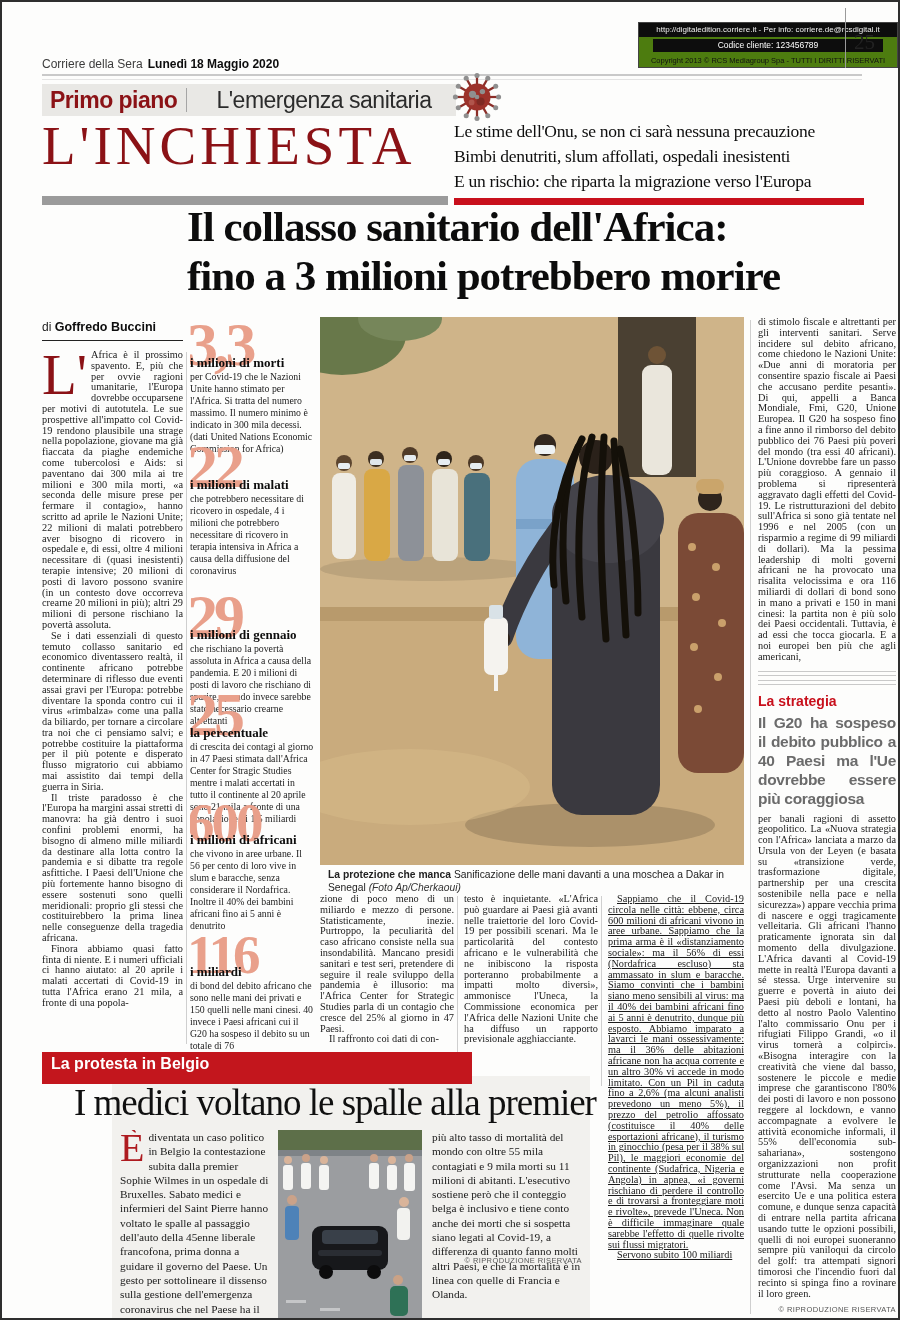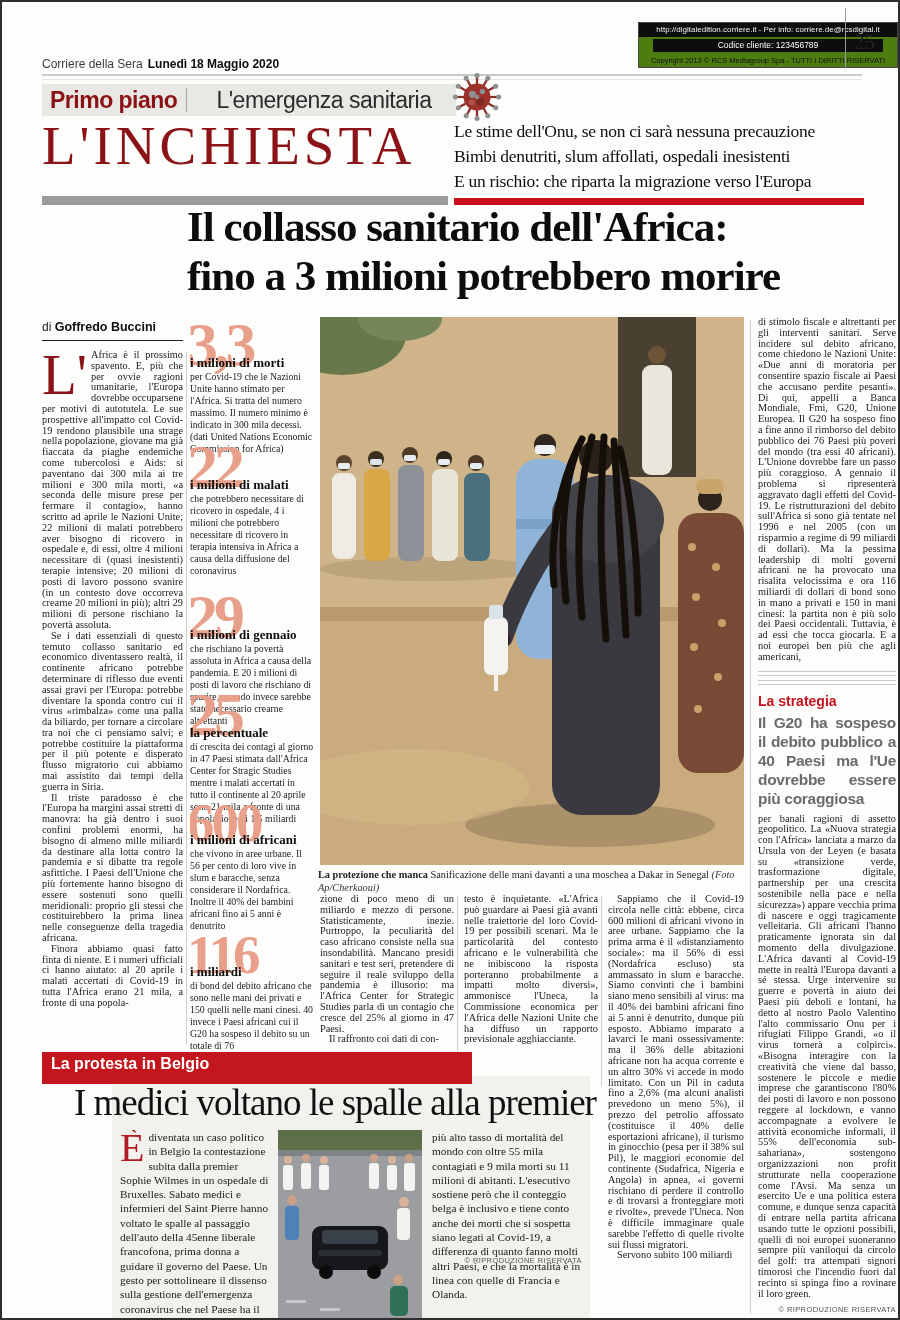--- a/index.html
+++ b/index.html
@@ -58,27 +58,27 @@
             font-family:Liberation Serif, serif;}
   .stat{position:absolute;left:0;width:124px;}
   .stat .num{display:block;font-size:62px;font-weight:700;color:#e9a08b;line-height:0.78;
              letter-spacing:-4px;margin:0 0 -13px -3px;}
   .stat .num.wide{font-size:55px;letter-spacing:-3px;}
   .stat .slabel{position:relative;font-size:13px;font-weight:700;color:#0d0d0d;line-height:15px;}
   .stat .stext{position:relative;font-size:9.8px;line-height:12px;color:#222;margin-top:1px;}
 
   
   .photo-main{position:absolute;left:318px;top:315px;width:424px;height:548px;overflow:hidden;background:#c9ab7d;}
-  .caption{position:absolute;left:316px;top:866px;width:424px;font-family:Liberation Serif, serif;
+  .caption{position:absolute;left:326px;top:866px;width:424px;font-family:Liberation Sans, sans-serif;
            font-size:10.3px;line-height:13px;color:#222;}
   .caption i{color:#333;}
 
   .col-a{position:absolute;left:318px;top:892px;width:134px;height:196px;overflow:hidden;}
   .col-b{position:absolute;left:462px;top:892px;width:134px;height:196px;overflow:hidden;}
-  .col-c{position:absolute;left:606px;top:892px;width:136px;height:424px;overflow:hidden;}
+  .col-c{position:absolute;left:606px;top:892px;width:136px;height:424px;overflow:hidden;text-decoration:underline;}
   .vdiv{position:absolute;width:1px;background:#cfcfcf;}
 
   
   .col-right{position:absolute;left:756px;top:315px;width:138px;height:1000px;}
   .col-right .part1{max-height:352px;overflow:hidden;}
   .col-right .part2{max-height:512px;overflow:hidden;margin-top:6px;}
   .strategy{margin-top:8px;}
   .staff{height:16px;background:repeating-linear-gradient(to bottom,#c9c9c9 0 1px,transparent 1px 4.5px);}
   .strategy .slab{color:#c8101c;font:700 14px/18px "Liberation Sans",sans-serif;margin:5px 0 3px;}
   .strategy .sqtext{color:#6b6b6b;font:700 15.5px/19px "Liberation Sans",sans-serif;letter-spacing:-0.3px;}

